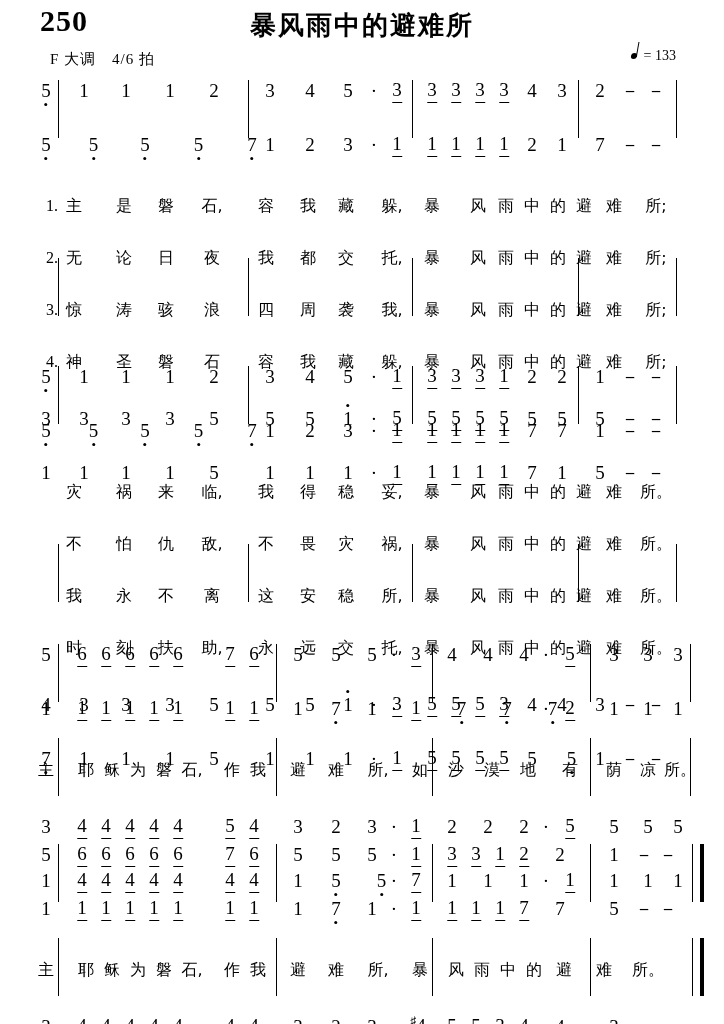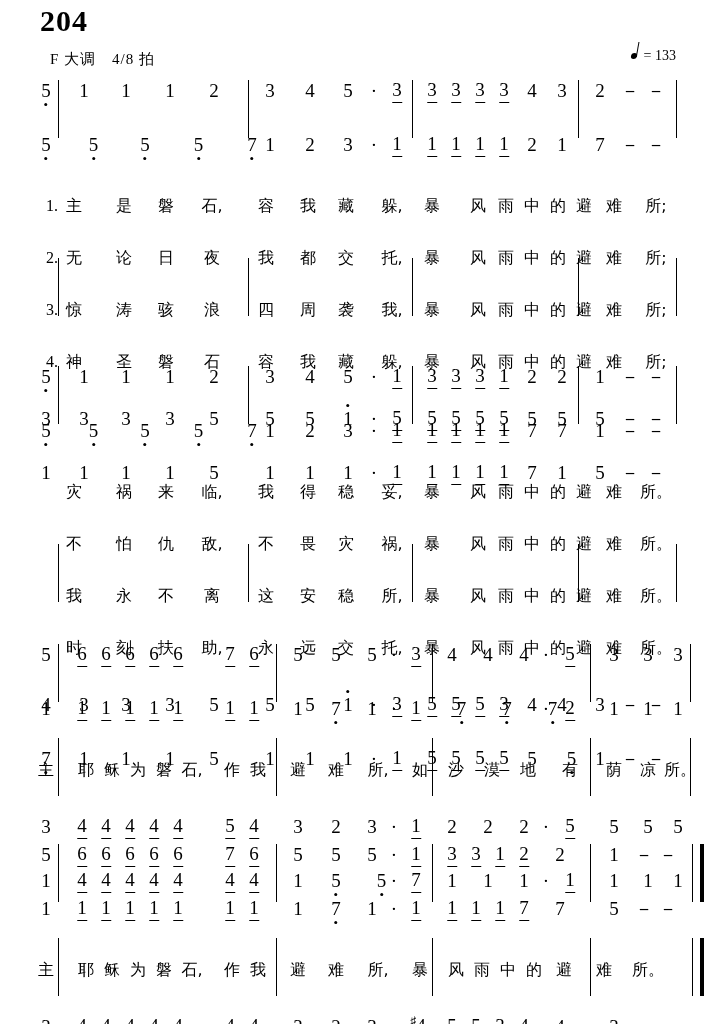--- a/index.html
+++ b/index.html
@@ -93,22 +93,23 @@
     content:"";position:absolute;left:50%;margin-left:-1.6px;bottom:100%;margin-bottom:1px;
     width:3.2px;height:3.2px;border-radius:50%;background:#000;
   }
   .sharp{font-size:12px;vertical-align:super;}
 </style>
 </head>
 <body>
 
 <div class="page">
 
-  <div class="hymn-number">204</div>
-  <div class="key-meter">F 大调　4/8 拍</div>
+  <div class="hymn-number">250</div>
+  <div class="hymn-title">暴风雨中的避难所</div>
+  <div class="key-meter">F 大调　4/6 拍</div>
   <div class="tempo">
     <span class="note"></span>
     <span>= 133</span>
   </div>
 
   <div class="system" style="top:72px;">
 
     <div class="bar" style="left:58px;top:8px;height:58px;"></div>
     <div class="bar" style="left:248px;top:8px;height:58px;"></div>
     <div class="bar" style="left:412px;top:8px;height:58px;"></div>

